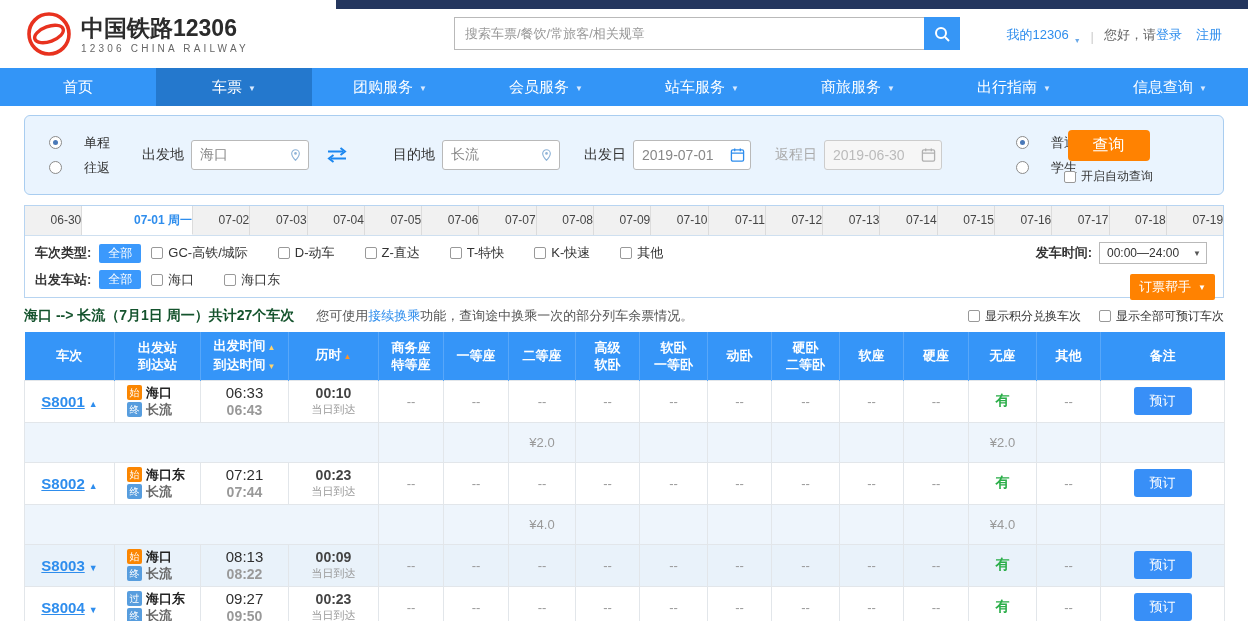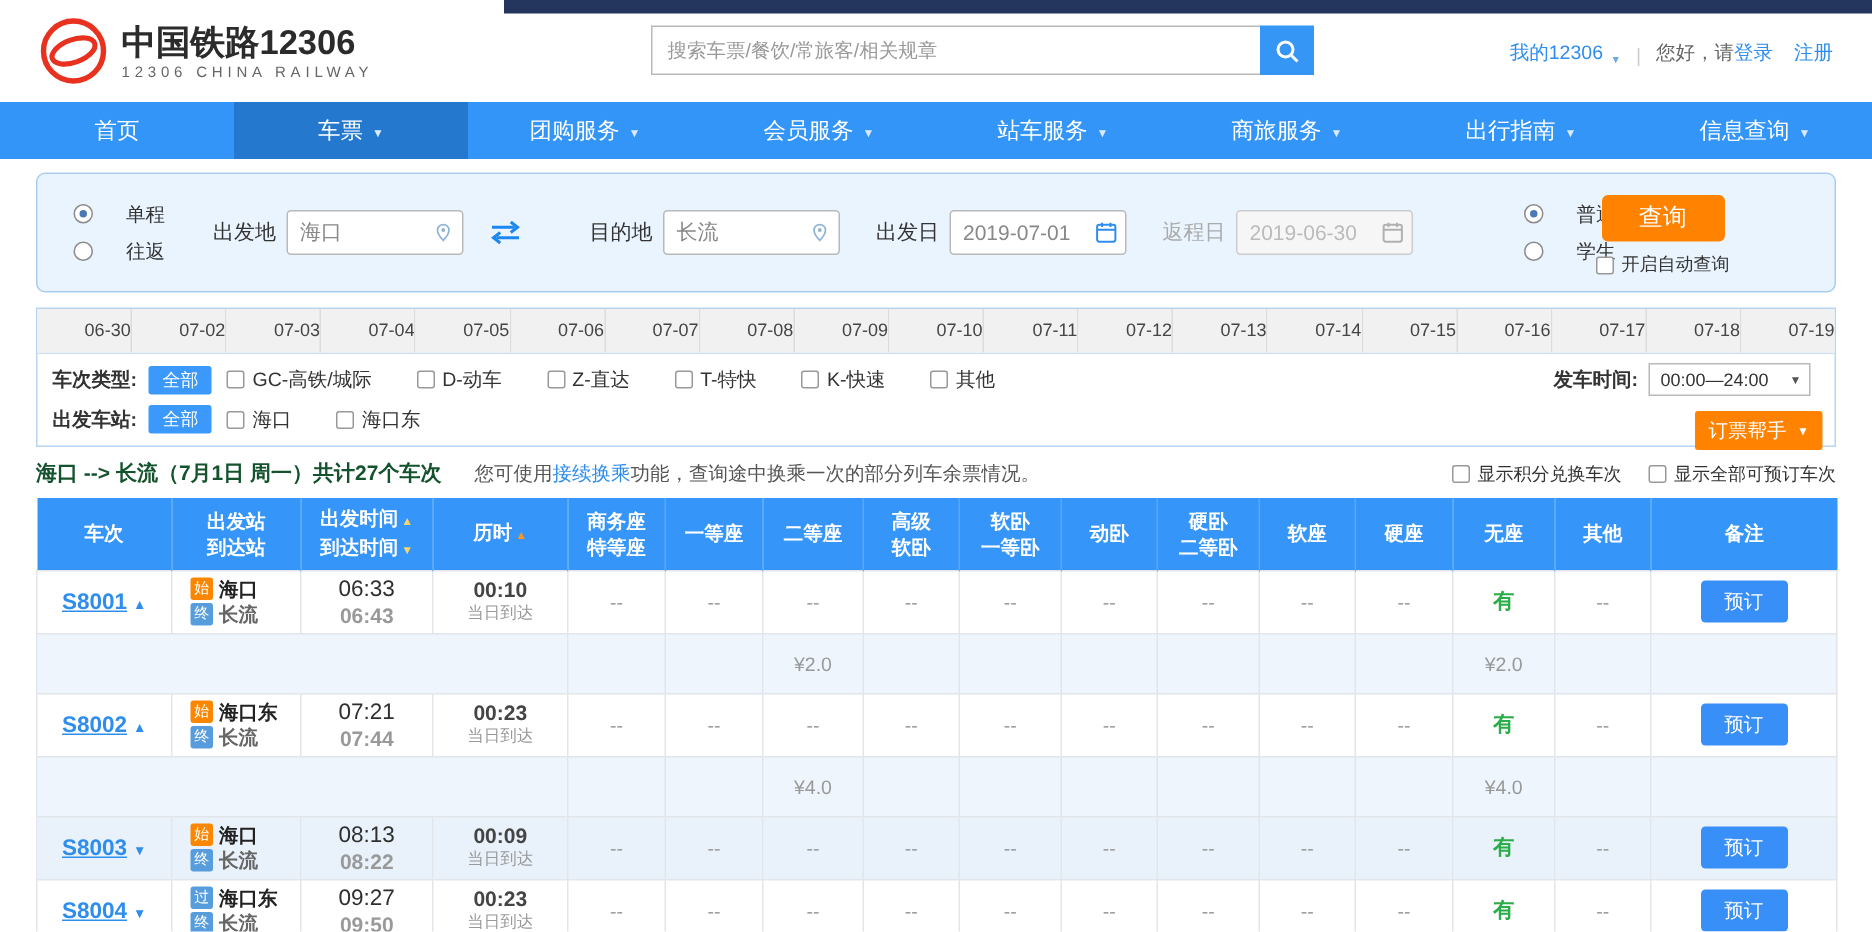--- a/index.html
+++ b/index.html
@@ -6,21 +6,21 @@
   html,body{width:1248px;height:621px;overflow:hidden;background:#fff;
     font-family:"Liberation Sans","DejaVu Sans",sans-serif}
   
   .topbar{position:relative;height:68px;background:#fff}
   .navy-strip{position:absolute;top:0;left:336px;right:0;height:9px;background:#24365e}
   .logo{position:absolute;left:26px;top:11px;display:flex;align-items:center;gap:9px;cursor:pointer}
   .logo-icon{width:46px;height:46px;display:block}
   .logo-text{display:flex;flex-direction:column}
   .logo-title{font-size:23px;font-weight:bold;color:#2b2b2b;line-height:26px;white-space:nowrap}
   .logo-sub{font-size:10px;color:#666;letter-spacing:3.2px;margin-top:2px;white-space:nowrap}
-  .search-wrap{position:absolute;left:434px;top:17px;width:442px;height:33px;display:flex}
+  .search-wrap{position:absolute;left:454px;top:17px;width:506px;height:33px;display:flex}
   .search-input{flex:1;border:1px solid #b9b9b9;border-right:none;padding:0 10px;font-size:13px;color:#333;outline:none;font-family:inherit}
   .search-input::placeholder{color:#999}
   .search-btn{width:36px;background:#3696f6;border:none;display:flex;align-items:center;justify-content:center;cursor:pointer}
   .user-links{position:absolute;right:26px;top:26px;font-size:13px;color:#666;display:flex;align-items:flex-end;white-space:nowrap}
   .my12306{color:#2e8ded;cursor:pointer;text-decoration:none}
   .link-caret{font-size:7px;color:#6aa9e8;margin:2px 10px 0 5px}
   .link-divider{color:#ccc;margin-right:10px}
   .login,.register{color:#2e8ded;cursor:pointer;text-decoration:none}
   .register{margin-left:14px}
   
@@ -274,20 +274,21 @@
       <label class="auto-query">
         <span class="checkbox"></span>
         <span>开启自动查询</span>
       </label>
     </div>
   </section>
 
   <section class="filter-box">
     <div class="date-tabs">
         <div class="date-tab">06-30</div>
+        <div class="date-tab active">07-01 周一</div>
         <div class="date-tab">07-02</div>
         <div class="date-tab">07-03</div>
         <div class="date-tab">07-04</div>
         <div class="date-tab">07-05</div>
         <div class="date-tab">07-06</div>
         <div class="date-tab">07-07</div>
         <div class="date-tab">07-08</div>
         <div class="date-tab">07-09</div>
         <div class="date-tab">07-10</div>
         <div class="date-tab">07-11</div>

